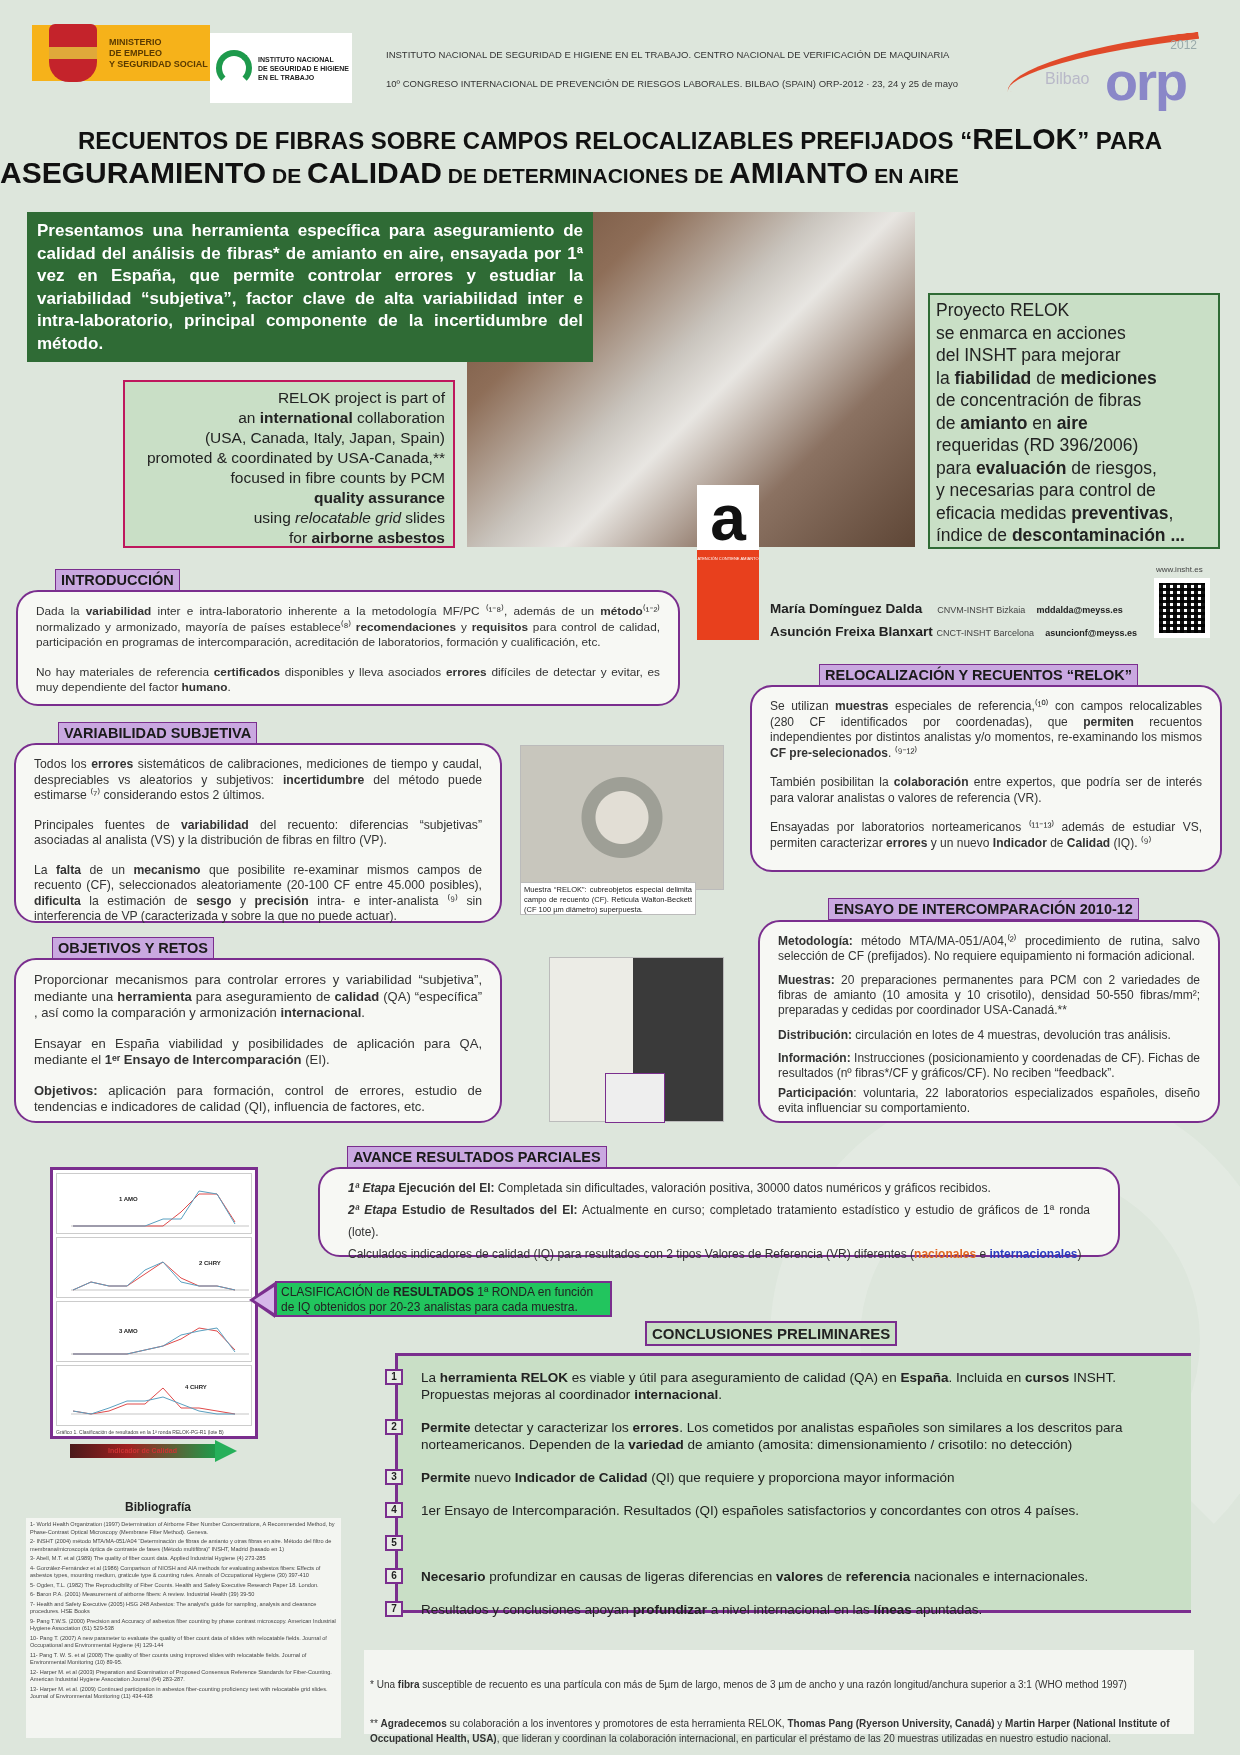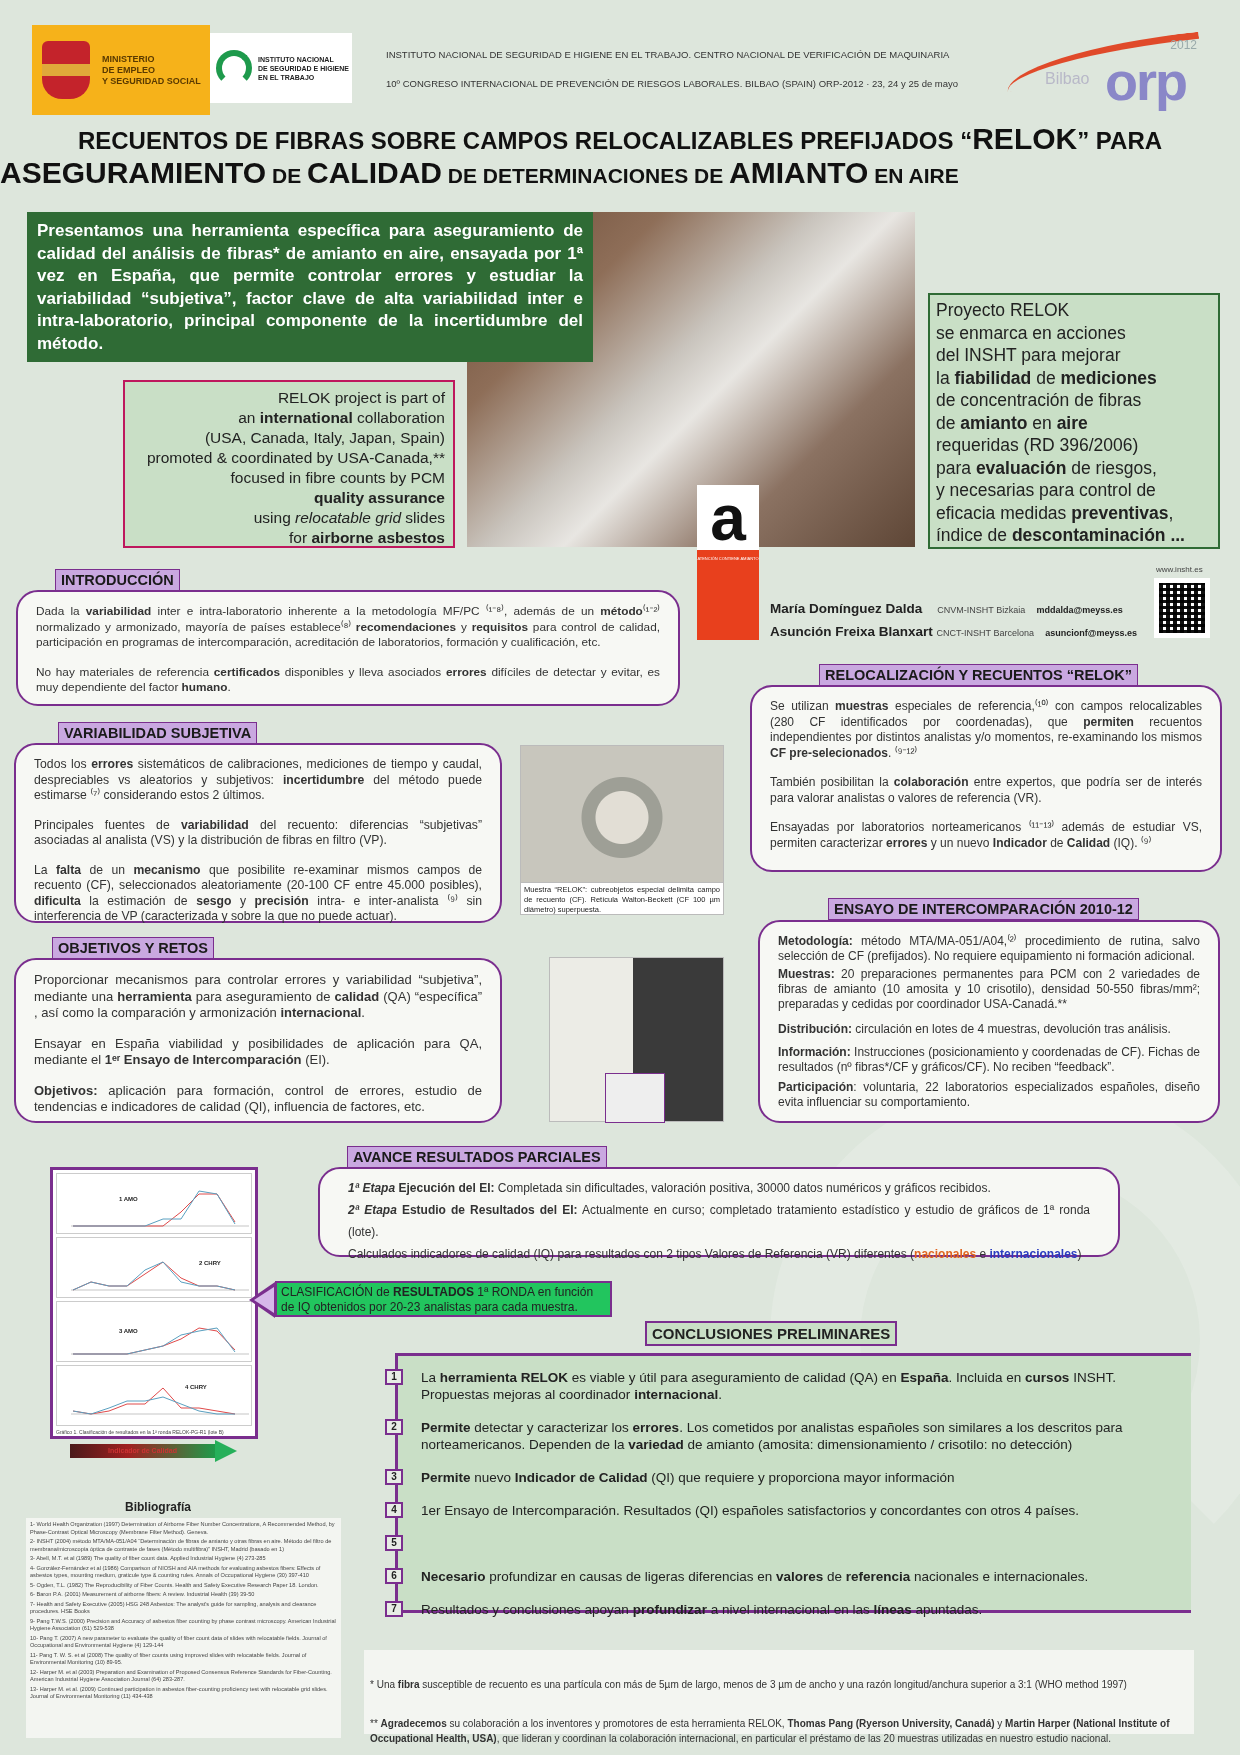--- a/index.html
+++ b/index.html
@@ -1,19 +1,19 @@
 <!DOCTYPE html>
 <html><head>
 <meta charset="utf-8">
 <style>
   * { box-sizing: border-box; margin: 0; padding: 0; }
   body { width: 1240px; height: 1755px; background: #dde6dc; font-family: "Liberation Sans", sans-serif; color: #222; position: relative; overflow: hidden; }
   .abs { position: absolute; }
   b { font-weight: bold; }
-  .logo-ministerio { left: 32px; top: 25px; width: 178px; height: 90px; background: #f6b21a; display: flex; align-items: center; padding-left: 10px; gap: 12px; }
+  .logo-ministerio { left: 32px; top: 25px; width: 178px; height: 56px; background: #f6b21a; display: flex; align-items: center; padding-left: 17px; gap: 12px; }
   .coat { width: 48px; height: 58px; background: linear-gradient(#c4232b 0 40%, #e0a93a 40% 60%, #c4232b 60%); border-radius: 6px 6px 20px 20px; }
   .logo-ministerio .txt { font-size: 9px; color: #5a3a00; font-weight: bold; line-height: 11px; }
   .logo-insht { left: 210px; top: 33px; width: 142px; height: 70px; background: #fff; display: flex; align-items: center; padding-left: 6px; gap: 6px; }
   .insht-ring { width: 36px; height: 36px; border: 6px solid #1e9a4c; border-radius: 50%; border-bottom-color: transparent; }
   .logo-insht .txt { font-size: 7px; font-weight: bold; line-height: 9px; color: #222; }
   .header-line { font-size: 9.5px; color: #333; }
   .orp { left: 1005px; top: 28px; width: 200px; height: 80px; }
   .orp-swoosh { position: absolute; left: 0; top: 14px; width: 196px; height: 40px; border-top: 7px solid #e04a2a; border-radius: 100% 0 0 0; transform: rotate(-6deg); }
   .orp-year { position: absolute; right: 8px; top: 10px; font-size: 12px; color: #9aa; }
   .orp-bilbao { position: absolute; left: 40px; top: 42px; font-size: 16px; color: #b8b8c8; }
@@ -35,21 +35,21 @@
   .qr { left: 1154px; top: 578px; width: 56px; height: 60px; background: #fff; padding: 5px; }
   .qr-inner { width: 46px; height: 50px; background:
       repeating-linear-gradient(90deg, #111 0 4px, transparent 4px 7px),
       repeating-linear-gradient(0deg, #111 0 3px, #fff 3px 6px); background-blend-mode: multiply; }
   .sec-label { position: absolute; background: #c9a8e0; border: 1.5px solid #7a2e8e; padding: 2px 5px; font-weight: bold; font-size: 14.5px; color: #1a1a1a; z-index: 2; }
   .sec-box { position: absolute; background: #f7f8f4; border: 2.5px solid #7a2e8e; border-radius: 22px; padding: 12px 18px; font-size: 12.2px; line-height: 15.5px; color: #333; text-align: justify; }
   .sec-box p { margin-bottom: 14px; }
   .sec-box p:last-child { margin-bottom: 0; }
   .photo-small { position: absolute; background: #fff; border: 1px solid #bbb; }
   .microscope { left: 520px; top: 745px; width: 204px; height: 145px; background: radial-gradient(circle at 50% 50%, #e2ded5 0 26px, #9e9f96 27px 40px, #c8c6bd 41px); }
-  .microscope-caption { left: 520px; top: 882px; width: 204px; height: 33px; font-size: 7.5px; line-height: 10px; padding: 2px 3px; background: #fff; border: 1px solid #bbb; text-align: justify; }
+  .microscope-caption { left: 520px; top: 882px; width: 176px; height: 33px; font-size: 7.5px; line-height: 10px; padding: 2px 3px; background: #fff; border: 1px solid #bbb; text-align: justify; }
   .kit-photo { left: 549px; top: 957px; width: 175px; height: 165px; background: linear-gradient(90deg, #ecece6 0 48%, #3a3a3a 48% 100%); }
   .kit-inset { position: absolute; left: 55px; top: 115px; width: 60px; height: 50px; border: 1.5px solid #7a2e8e; background: #eee; }
   .chart-panel { left: 50px; top: 1167px; width: 208px; height: 272px; background: #fff; border: 3px solid #7a2e8e; padding: 3px; }
   .mini-chart { width: 196px; height: 61px; border: 1px solid #ccc; margin-bottom: 3px; position: relative; background: #fff; }
   .mini-chart svg { position: absolute; left: 0; top: 0; }
   .mini-chart .mlabel { position: absolute; font-size: 6px; font-weight: bold; }
   .chart-caption { font-size: 5px; color: #444; }
   .ic-arrow { left: 70px; top: 1440px; width: 170px; height: 22px; }
   .ic-bar { position: absolute; left: 0; top: 4px; width: 145px; height: 14px; background: linear-gradient(90deg, #4a1a1a, #a02020 40%, #1f9a4a); font-size: 7px; color: #c33; font-weight: bold; text-align: center; line-height: 14px; }
   .ic-head { position: absolute; left: 145px; top: 0; width: 0; height: 0; border-top: 11px solid transparent; border-bottom: 11px solid transparent; border-left: 22px solid #26b05a; }
@@ -171,21 +171,21 @@
 
 <div class="sec-label" style="left:819px;top:664px;">RELOCALIZACIÓN Y RECUENTOS “RELOK”</div>
 <div class="sec-box" style="left:750px;top:685px;width:472px;height:187px;font-size:12px;">
   <p><span>Se utilizan </span><b>muestras</b><span> especiales de referencia,⁽¹⁰⁾ con campos relocalizables (280 CF identificados por coordenadas), que </span><b>permiten</b><span> recuentos independientes por distintos analistas y/o momentos, re-examinando los mismos </span><b>CF pre-selecionados</b><span>. ⁽⁹⁻¹²⁾</span></p>
   <p><span>También posibilitan la </span><b>colaboración</b><span> entre expertos, que podría ser de interés para valorar analistas o valores de referencia (VR).</span></p>
   <p><span>Ensayadas por laboratorios norteamericanos ⁽¹¹⁻¹³⁾ además de estudiar VS, permiten caracterizar </span><b>errores</b><span> y un nuevo </span><b>Indicador</b><span> de </span><b>Calidad</b><span> (IQ). ⁽⁹⁾</span></p>
 </div>
 
 <div class="sec-label" style="left:828px;top:898px;">ENSAYO DE INTERCOMPARACIÓN 2010-12</div>
 <div class="sec-box" style="left:758px;top:920px;width:462px;height:203px;font-size:12px;line-height:15px;">
-  <p style="margin-bottom:3px"><b>Metodología:</b><span> método MTA/MA-051/A04,⁽²⁾ procedimiento de rutina, salvo selección de CF (prefijados). No requiere equipamiento ni formación adicional.</span></p>
+  <p style="margin-bottom:9px"><b>Metodología:</b><span> método MTA/MA-051/A04,⁽²⁾ procedimiento de rutina, salvo selección de CF (prefijados). No requiere equipamiento ni formación adicional.</span></p>
   <p style="margin-bottom:10px"><b>Muestras:</b><span> 20 preparaciones permanentes para PCM con 2 variedades de fibras de amianto (10 amosita y 10 crisotilo), densidad 50-550 fibras/mm²; preparadas y cedidas por coordinador USA-Canadá.**</span></p>
   <p style="margin-bottom:8px"><b>Distribución:</b><span> circulación en lotes de 4 muestras, devolución tras análisis.</span></p>
   <p style="margin-bottom:5px"><b>Información:</b><span> Instrucciones (posicionamiento y coordenadas de CF). Fichas de resultados (nº fibras*/CF y gráficos/CF). No reciben “feedback”.</span></p>
   <p><b>Participación</b><span>: voluntaria, 22 laboratorios especializados españoles, diseño evita influenciar su comportamiento.</span></p>
 </div>
 
 <div class="sec-label" style="left:347px;top:1146px;">AVANCE RESULTADOS PARCIALES</div>
 <div class="sec-box" style="left:318px;top:1167px;width:802px;height:90px;font-size:12px;line-height:22px;padding:8px 28px;">
   <div><b><i>1ª Etapa</i><span> Ejecución del EI:</span></b><span> Completada sin dificultades, valoración positiva, 30000 datos numéricos y gráficos recibidos.</span></div>
   <div><b><i>2ª Etapa</i><span> Estudio de Resultados del EI:</span></b><span> Actualmente en curso; completado tratamiento estadístico y estudio de gráficos de 1ª ronda (lote).</span></div>

